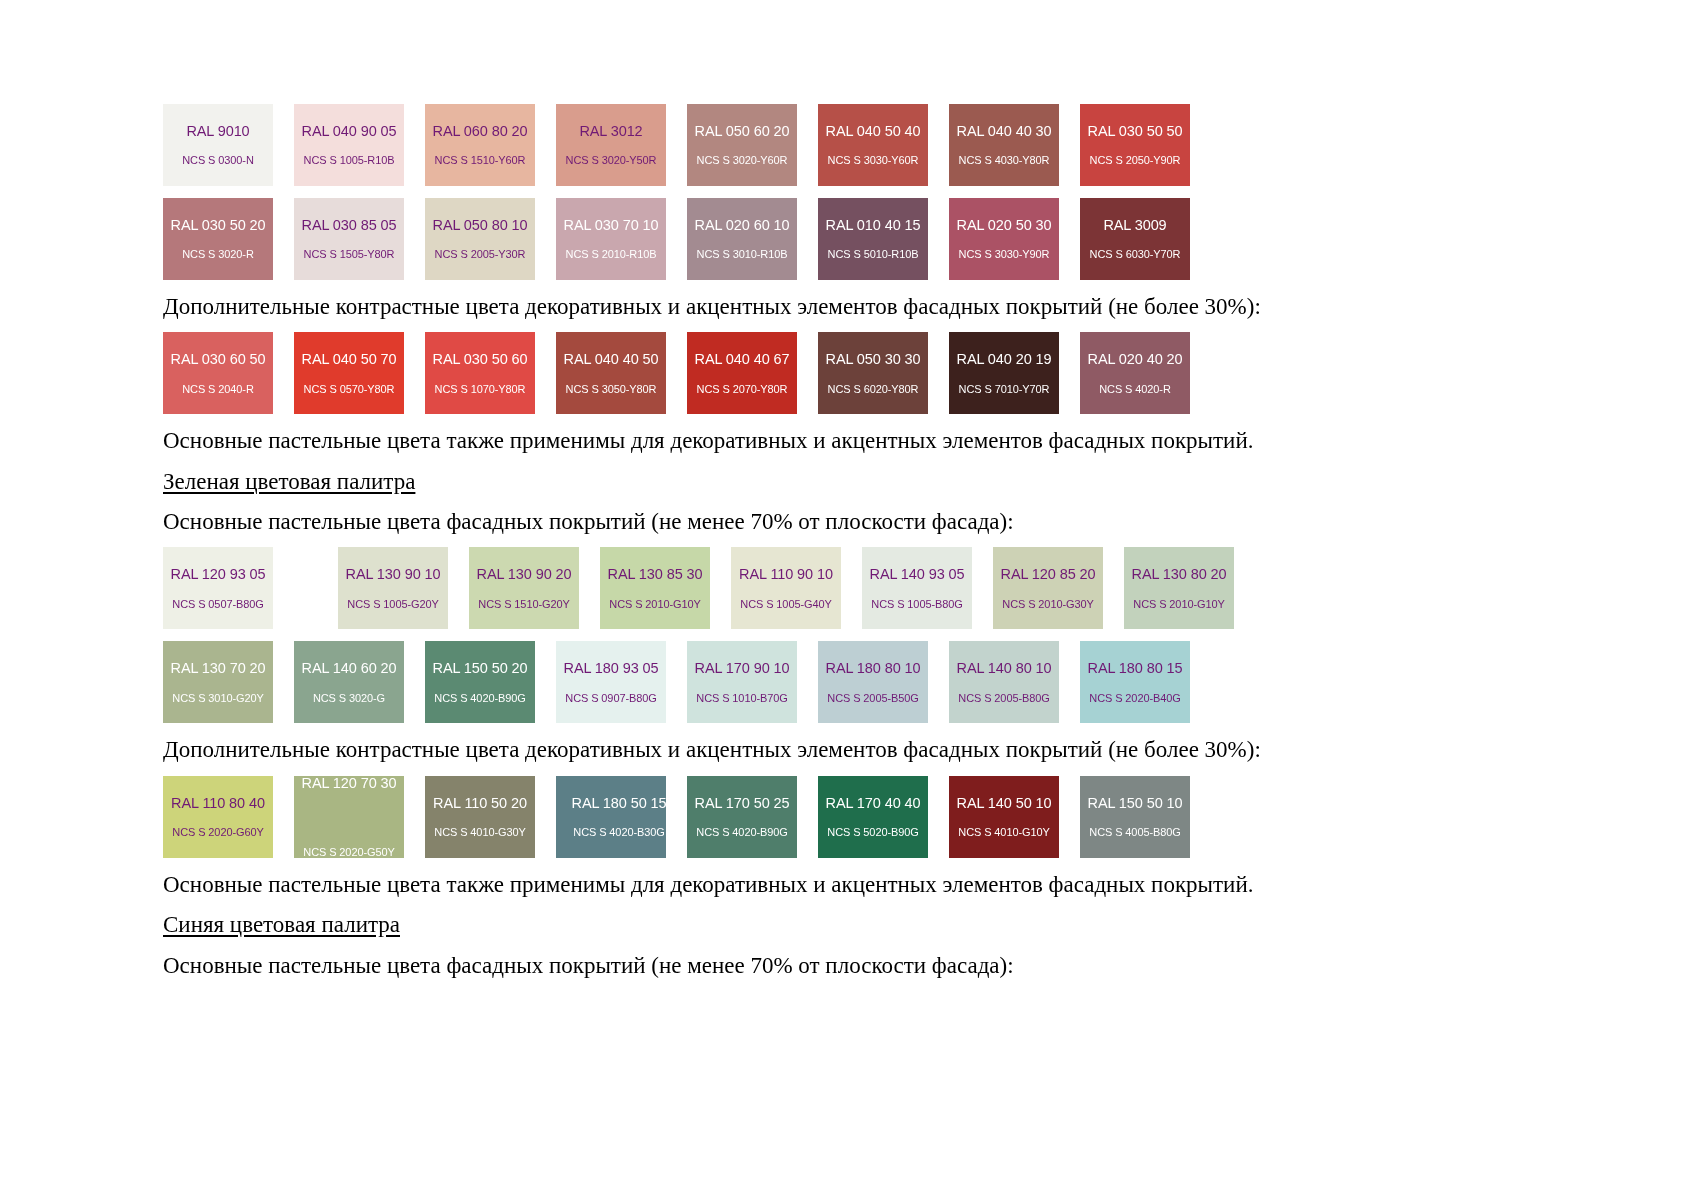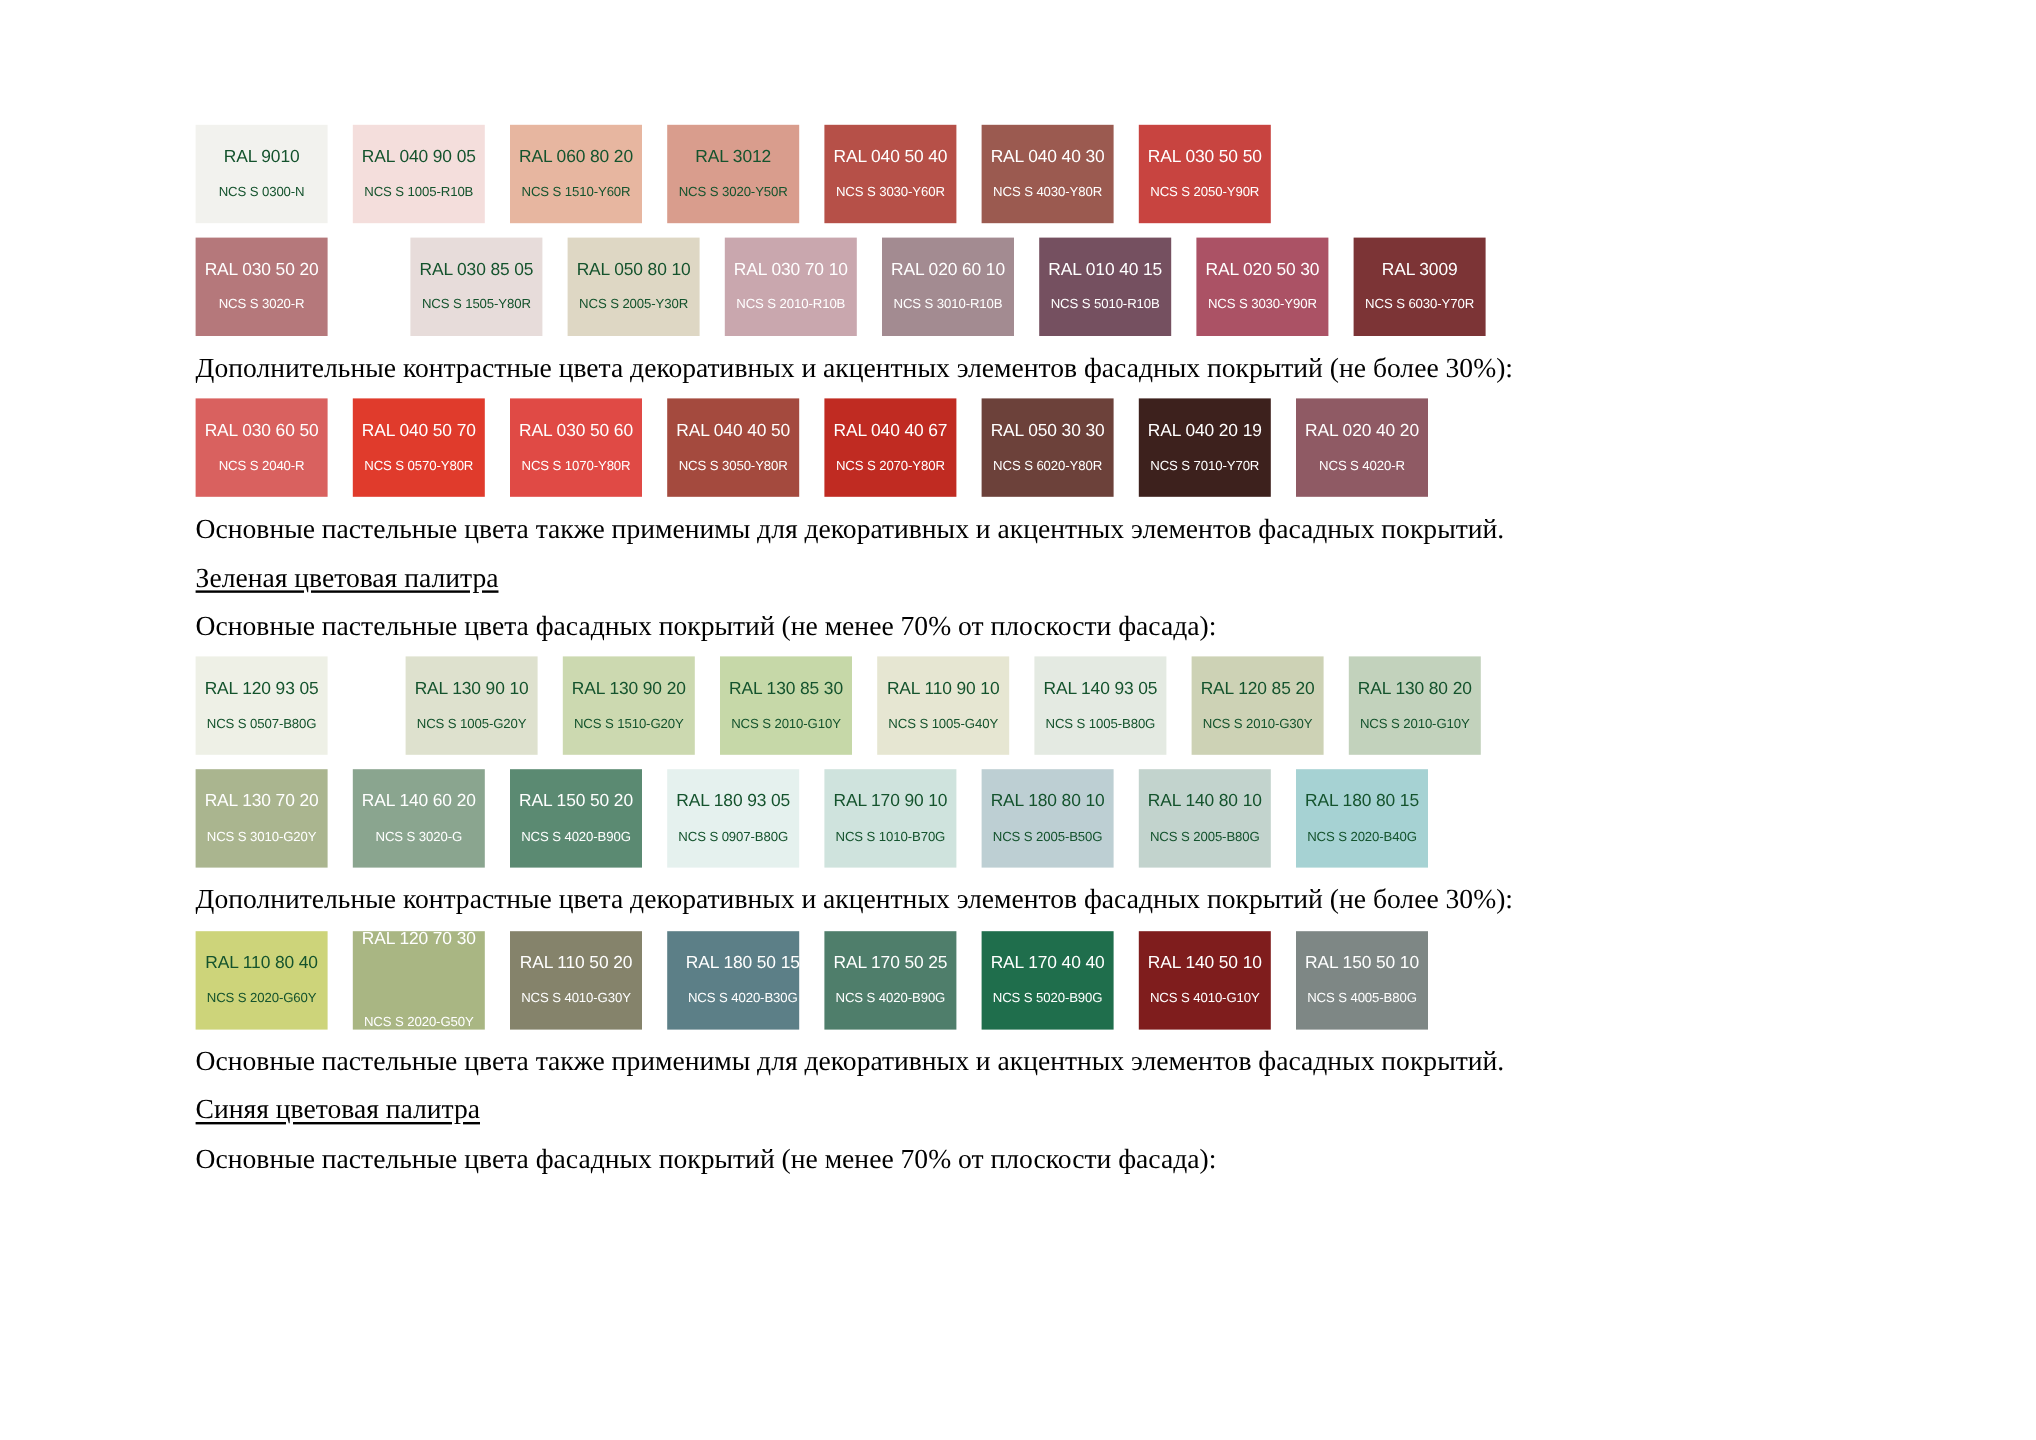--- a/index.html
+++ b/index.html
@@ -53,21 +53,21 @@
     white-space: nowrap;
   }
   .swatch .ncs {
     font-family: "Liberation Sans", "DejaVu Sans", sans-serif;
     font-size: 11px;
     line-height: 1;
     letter-spacing: -0.1px;
     white-space: nowrap;
   }
   .swatch.dark .ral, .swatch.dark .ncs { color: #ffffff; }
-  .swatch.light .ral, .swatch.light .ncs { color: #14532d; }
+  .swatch.light .ral, .swatch.light .ncs { color: #701a75; }
 
   
   p.para {
     font-size: 23px;
     line-height: 1.32;
     margin: 10px 0 10px 0;
     white-space: nowrap;
   }
   p.heading-underline {
     font-size: 23px;
@@ -96,40 +96,44 @@
           <div class="ncs">NCS S 1005-R10B</div>
         </div>
         <div class="swatch light" style="background: rgb(231, 182, 160);">
           <div class="ral">RAL 060 80 20</div>
           <div class="ncs">NCS S 1510-Y60R</div>
         </div>
         <div class="swatch light" style="background: rgb(217, 157, 141);">
           <div class="ral">RAL 3012</div>
           <div class="ncs">NCS S 3020-Y50R</div>
         </div>
+        <div class="swatch dark" style="background: rgb(178, 135, 128);">
+          <div class="ral">RAL 050 60 20</div>
+          <div class="ncs">NCS S 3020-Y60R</div>
+        </div>
         <div class="swatch dark" style="background: rgb(182, 80, 72);">
           <div class="ral">RAL 040 50 40</div>
           <div class="ncs">NCS S 3030-Y60R</div>
         </div>
         <div class="swatch dark" style="background: rgb(155, 90, 80);">
           <div class="ral">RAL 040 40 30</div>
           <div class="ncs">NCS S 4030-Y80R</div>
         </div>
         <div class="swatch dark" style="background: rgb(200, 68, 64);">
           <div class="ral">RAL 030 50 50</div>
           <div class="ncs">NCS S 2050-Y90R</div>
         </div>
       </div>
 
     <div class="swatch-row">
         <div class="swatch dark" style="background: rgb(181, 120, 123);">
           <div class="ral">RAL 030 50 20</div>
           <div class="ncs">NCS S 3020-R</div>
         </div>
-        <div class="swatch light" style="background: rgb(231, 220, 218); margin-left: 48px;">
+        <div class="swatch light" style="background: rgb(231, 220, 218);">
           <div class="ral">RAL 030 85 05</div>
           <div class="ncs">NCS S 1505-Y80R</div>
         </div>
         <div class="swatch light" style="background: rgb(222, 215, 196);">
           <div class="ral">RAL 050 80 10</div>
           <div class="ncs">NCS S 2005-Y30R</div>
         </div>
         <div class="swatch dark" style="background: rgb(201, 167, 174);">
           <div class="ral">RAL 030 70 10</div>
           <div class="ncs">NCS S 2010-R10B</div>

